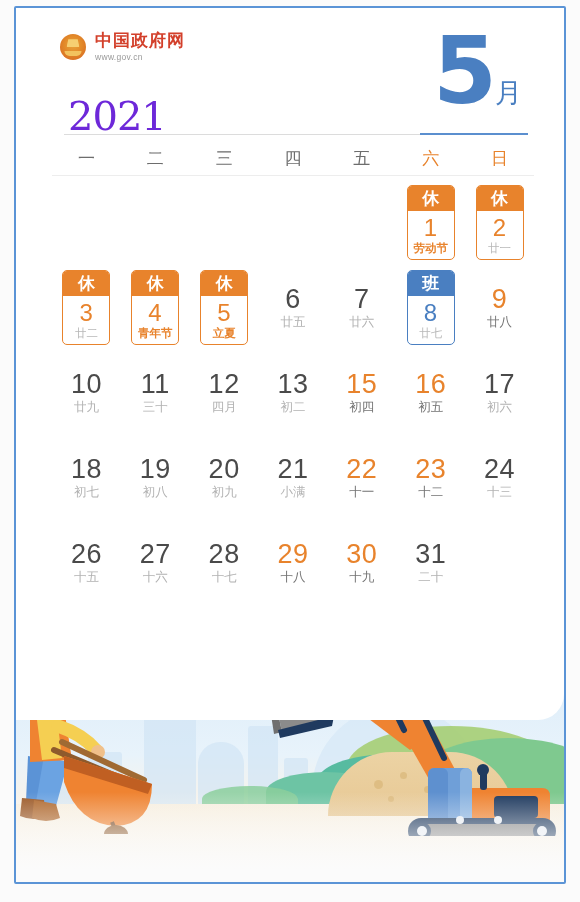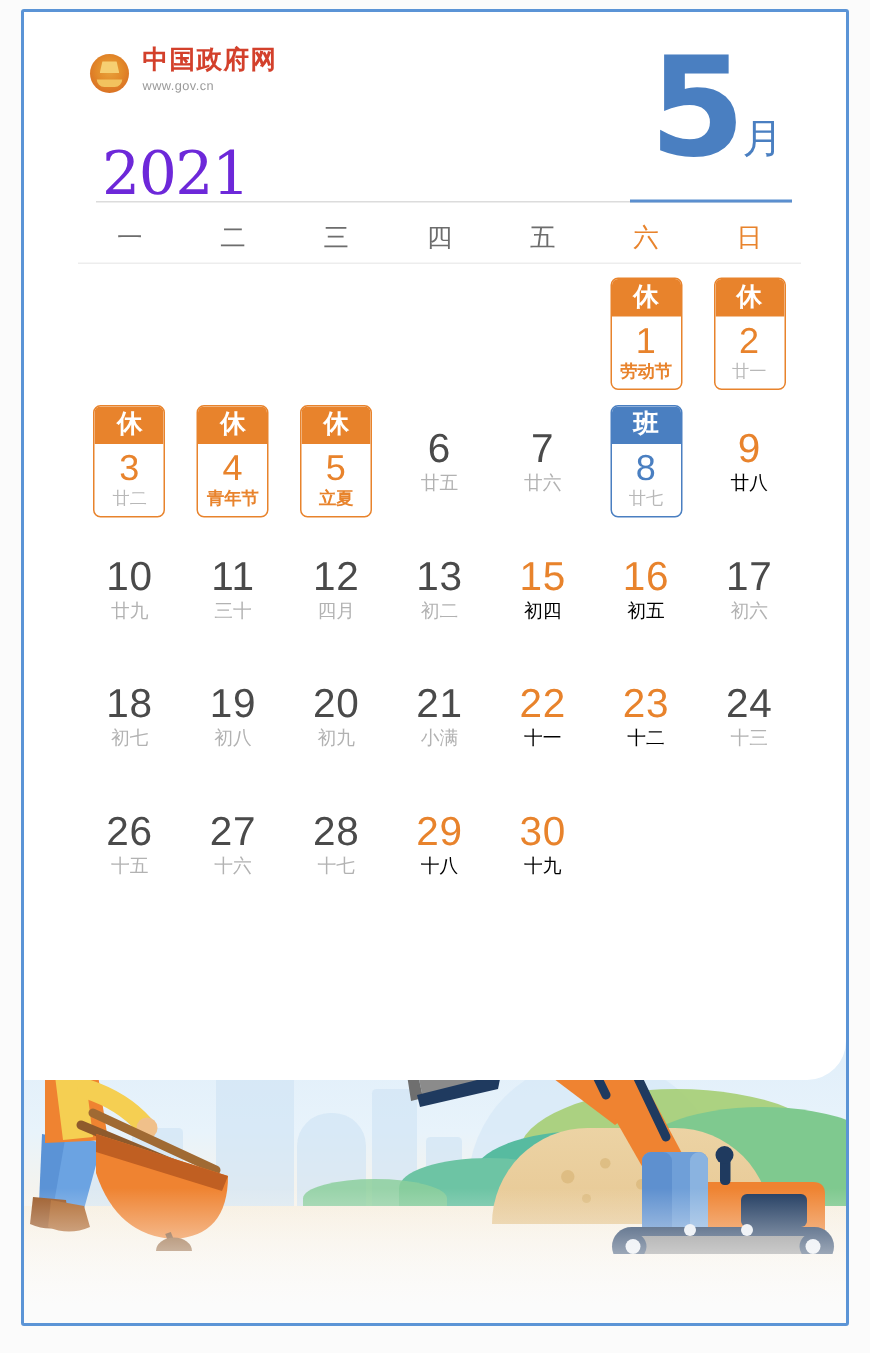--- a/index.html
+++ b/index.html
@@ -40,21 +40,21 @@
     background:linear-gradient(to bottom,#f7efe0,#fdf9f2);
   }
   
   #card{
     position:absolute;left:0;top:0;right:0;height:712px;
     background:#ffffff;
     border-bottom-right-radius:26px;
     z-index:5;
   }
   
-  .logo-row{position:absolute;left:44px;top:24px;display:flex;align-items:flex-end;gap:9px;}
+  .logo-row{position:absolute;left:44px;top:24px;display:flex;align-items:flex-start;gap:9px;}
   .emblem{
     width:26px;height:26px;border-radius:50%;
     background:radial-gradient(circle at 50% 42%,#e8a33c 0%,#e38b2a 42%,#d4601f 100%);
     position:relative;flex:0 0 auto;margin-top:2px;
   }
   .emblem::before{
     content:"";position:absolute;left:50%;top:20%;transform:translateX(-50%);
     width:13px;height:8px;
     background:#f6cf72;
     clip-path:polygon(0 100%,100% 100%,86% 0,14% 0);
@@ -119,21 +119,21 @@
   .cell.empty{visibility:hidden;}
   .num{
     font-family:"Liberation Sans","DejaVu Sans",sans-serif;
     font-size:27px;font-weight:300;color:#4a4a4a;line-height:1;letter-spacing:.5px;
   }
   .lunar{
     font-family:Liberation Mono, monospace;
     font-size:12.5px;color:#b2b2b2;margin-top:4px;line-height:1;
   }
   .cell.weekend .num{color:#e8832c;}
-  .cell.weekend .lunar{color:#000000;}
+  .cell.weekend .lunar{color:#737373;}
   
   .boxed{
     width:46px;border:1px solid #e8832c;border-radius:5px;
     background:#fff;overflow:hidden;padding:0;
     display:flex;flex-direction:column;align-items:center;
   }
   .boxed .tag{
     width:100%;height:25px;background:#e8832c;color:#fff;
     font-family:"DejaVu Sans","Liberation Sans",sans-serif;
     font-size:17px;font-weight:bold;
@@ -437,17 +437,21 @@
             <div class="lunar">十七</div>
           </div>
           <div class="cell weekend">
             <div class="num">29</div>
             <div class="lunar">十八</div>
           </div>
           <div class="cell weekend">
             <div class="num">30</div>
             <div class="lunar">十九</div>
           </div>
+          <div class="cell">
+            <div class="num">31</div>
+            <div class="lunar">二十</div>
+          </div>
         </div>
 
     </div>
   </div>
 </div>
 
 </body></html>

